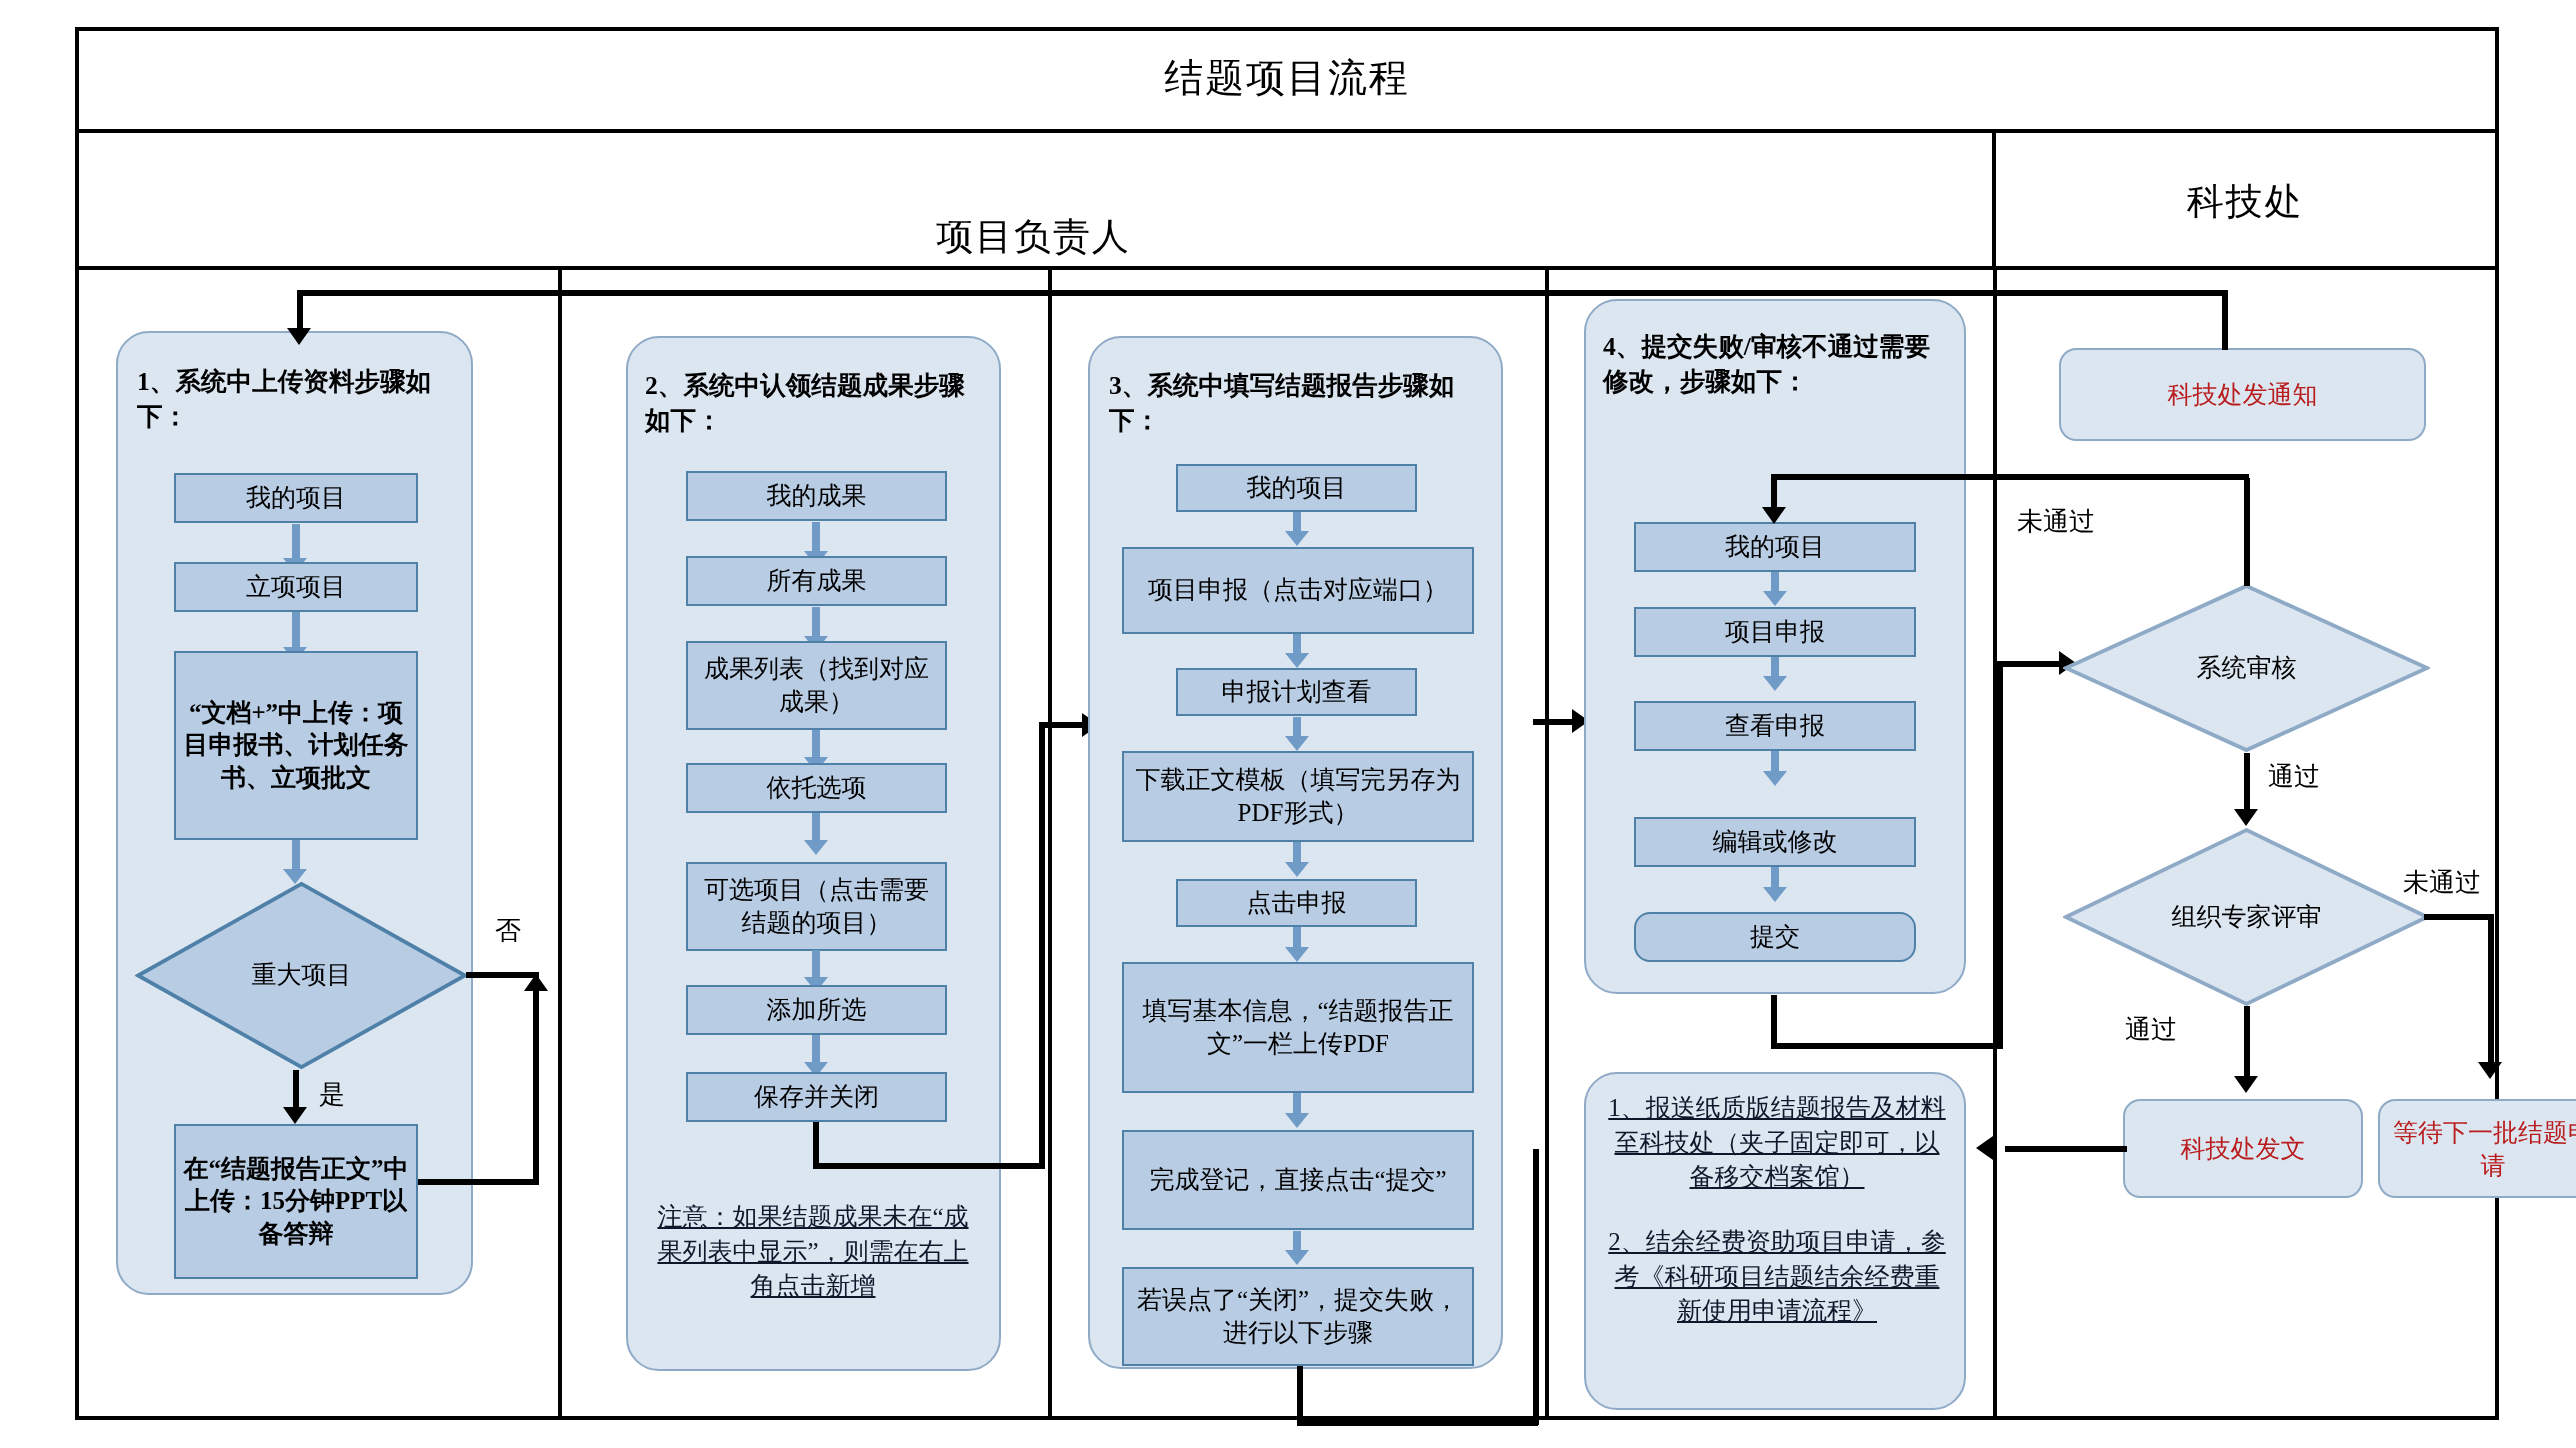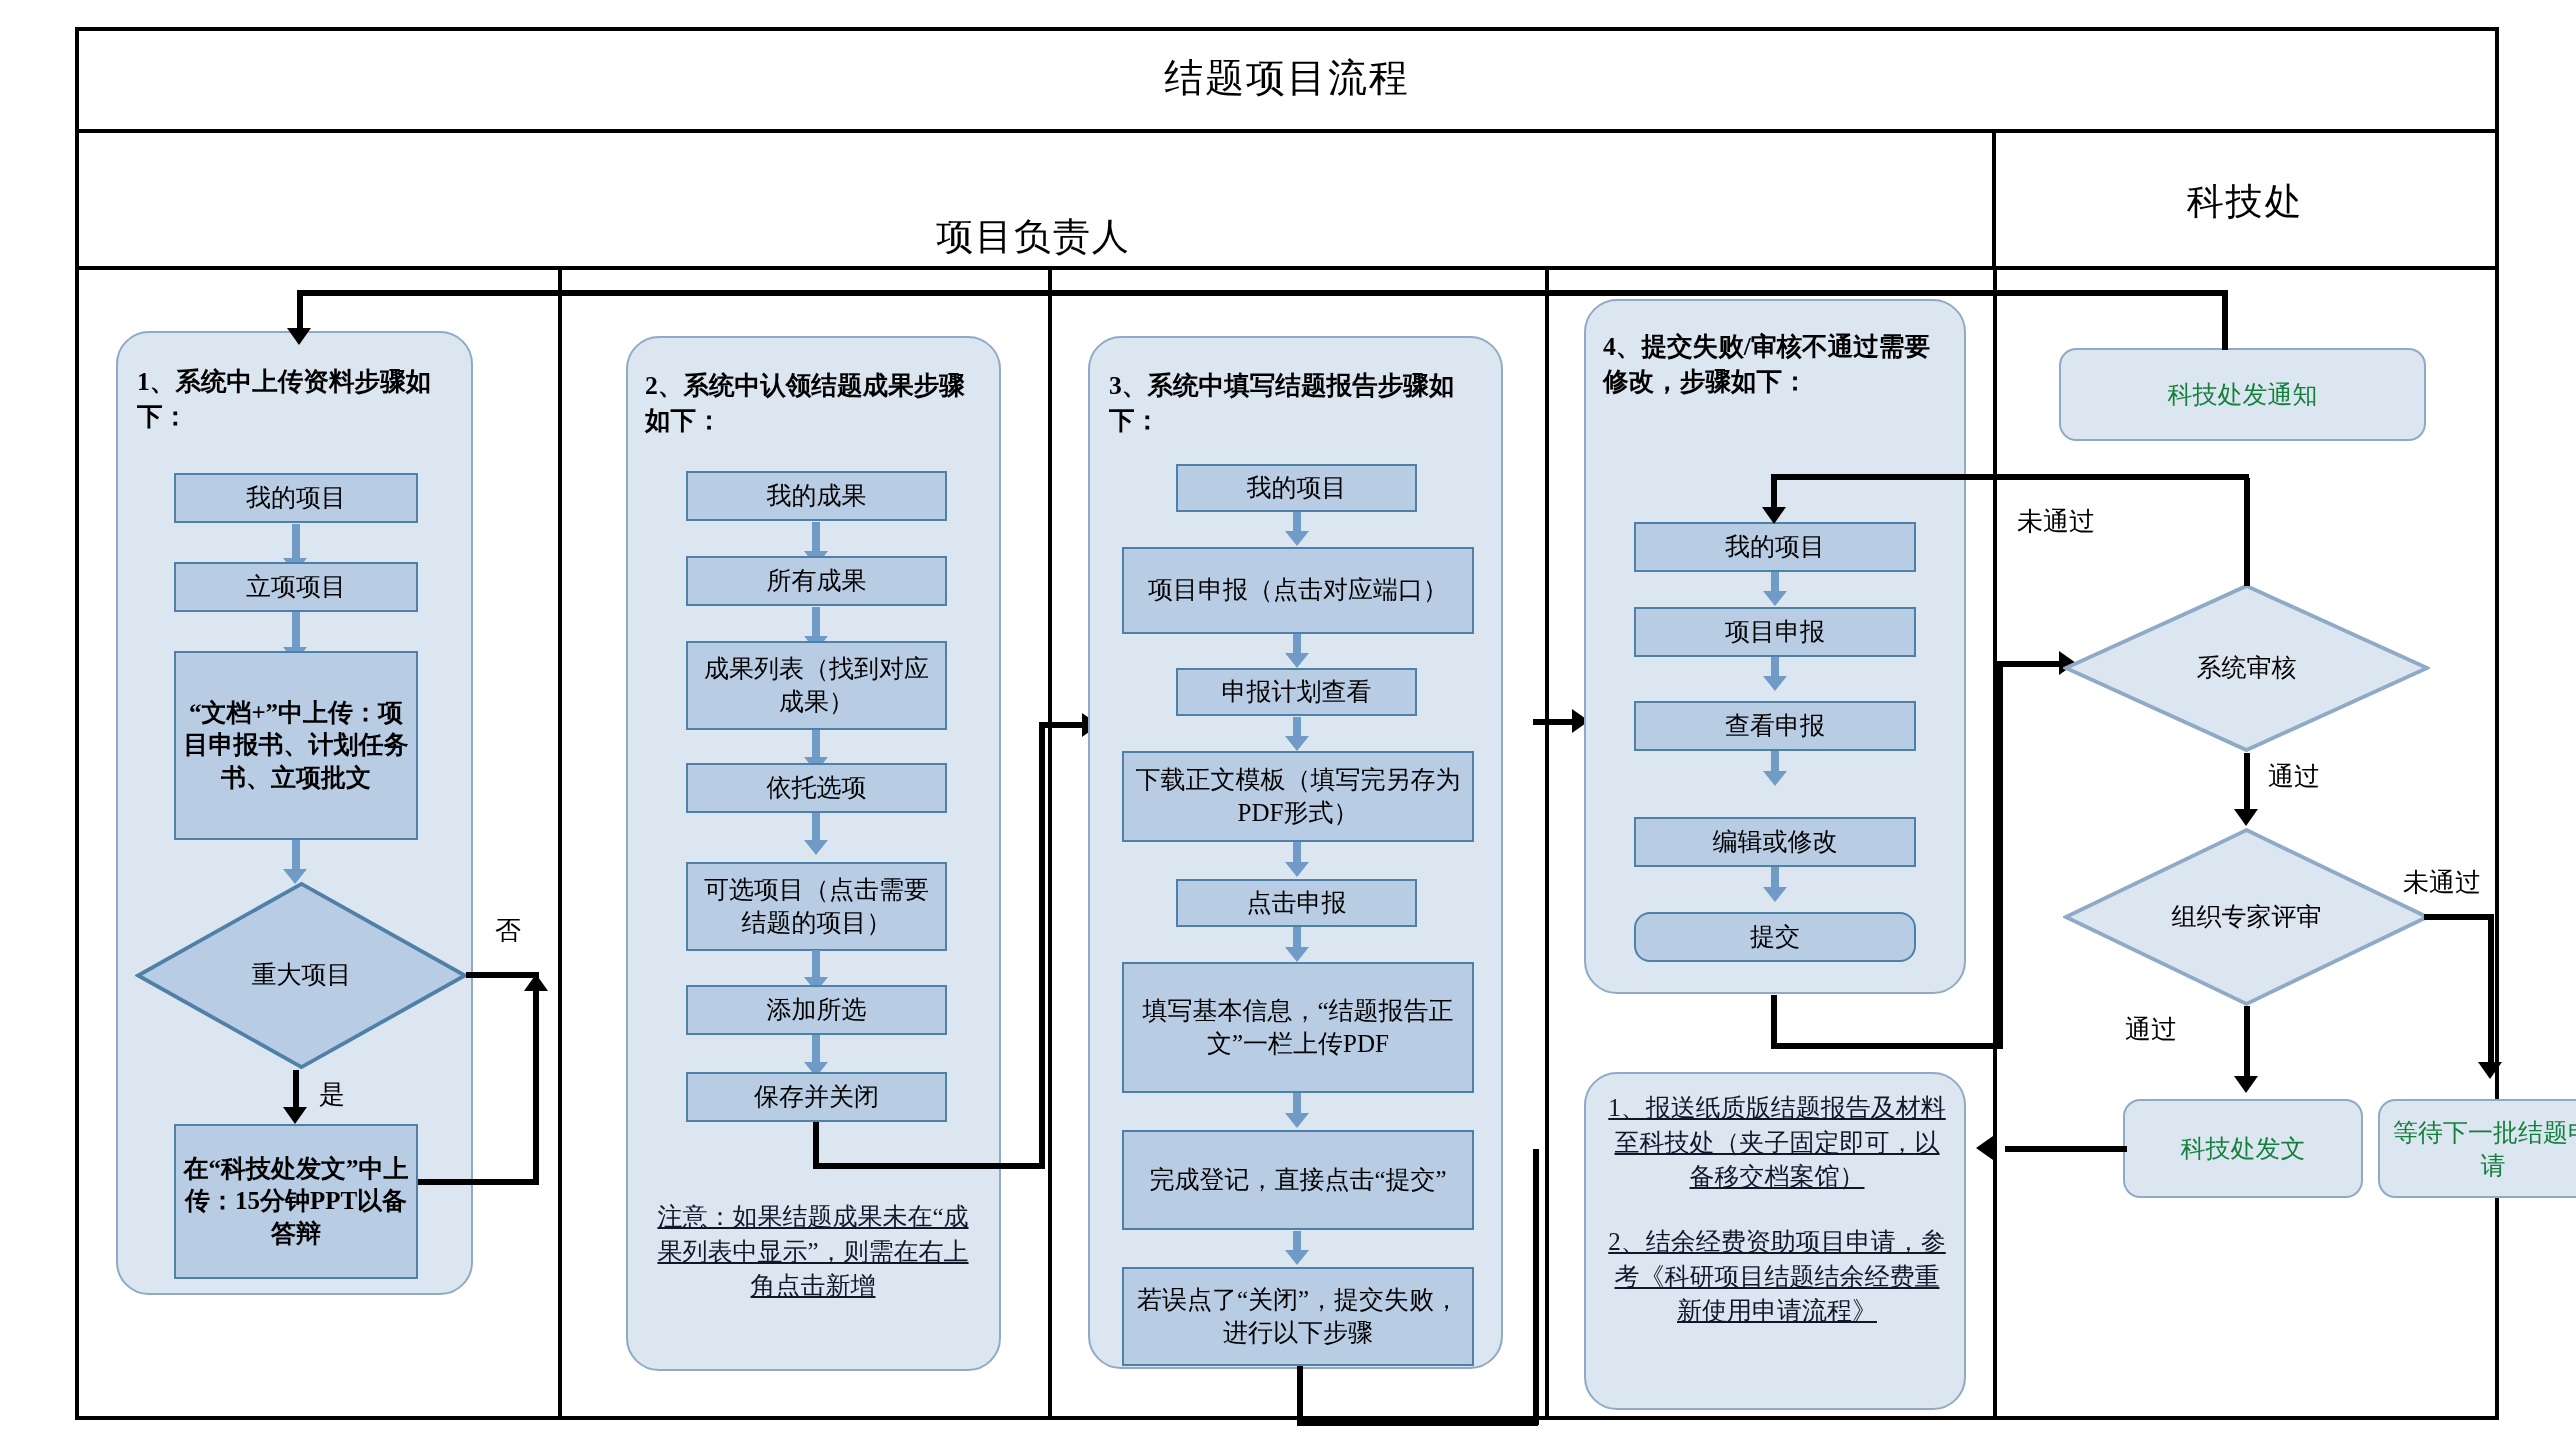--- a/index.html
+++ b/index.html
@@ -29,21 +29,21 @@
 
   
   .pbox{position:absolute;background:#b8cce4;border:2.9px solid #4f81a8;box-sizing:border-box;
         display:flex;align-items:center;justify-content:center;text-align:center;
         font-size:25px;line-height:1.3;color:#000;padding:1.9px 5.8px;}
   .pbox.b{font-weight:bold;}
 
   
   .rbox{position:absolute;background:#dce6f1;border:2.9px solid #8faac6;border-radius:17.4px;box-sizing:border-box;
         display:flex;align-items:center;justify-content:center;text-align:center;
-        font-size:25px;line-height:1.32;color:#15803d;padding:1.9px 7.7px;}
+        font-size:25px;line-height:1.32;color:#b91c1c;padding:1.9px 7.7px;}
 
   
   .dia{position:absolute;}
   .dia .lbl{position:absolute;left:0;top:0;width:100%;height:100%;display:flex;align-items:center;
             justify-content:center;text-align:center;font-size:25px;line-height:1.3;color:#000;}
 
   
   .note{position:absolute;font-size:25px;line-height:1.38;color:#0f172a;text-align:center;text-decoration:underline;}
 
   
@@ -108,21 +108,21 @@
   <div class="ln" style="left:466px;top:972px;width:73px;height:5.8px;"></div>
   <div class="ln" style="left:533px;top:977px;width:5.8px;height:208px;"></div>
   <div class="ln" style="left:415px;top:1179px;width:124px;height:5.8px;"></div>
   <div class="tri up-k" style="left:524px;top:974px;"></div>
   <div class="elbl" style="left:495px;top:913px;">否</div>
 
   <div class="ln" style="left:293px;top:1070px;width:5.8px;height:42px;"></div>
   <div class="tri down-k" style="left:283px;top:1107px;"></div>
   <div class="elbl" style="left:319px;top:1077px;">是</div>
 
-  <div class="pbox b" style="left:174px;top:1124px;width:244px;height:155px;">在“科技处发文”中上传：15分钟PPT以备答辩</div>
+  <div class="pbox b" style="left:174px;top:1124px;width:244px;height:155px;">在“结题报告正文”中上传：15分钟PPT以备答辩</div>
 
   <div class="panel" style="left:626px;top:336px;width:375px;height:1035px;"></div>
   <div class="panel-head" style="left:645px;top:369px;width:338px;">2、系统中认领结题成果步骤如下：</div>
 
   <div class="pbox" style="left:686px;top:471px;width:261px;height:50px;">我的成果</div>
   <div class="bln" style="left:812px;top:522px;width:7.7px;height:33px;"></div>
   <div class="tri down-b" style="left:804px;top:551px;"></div>
 
   <div class="pbox" style="left:686px;top:556px;width:261px;height:50px;">所有成果</div>
   <div class="bln" style="left:812px;top:607px;width:7.7px;height:33px;"></div>

